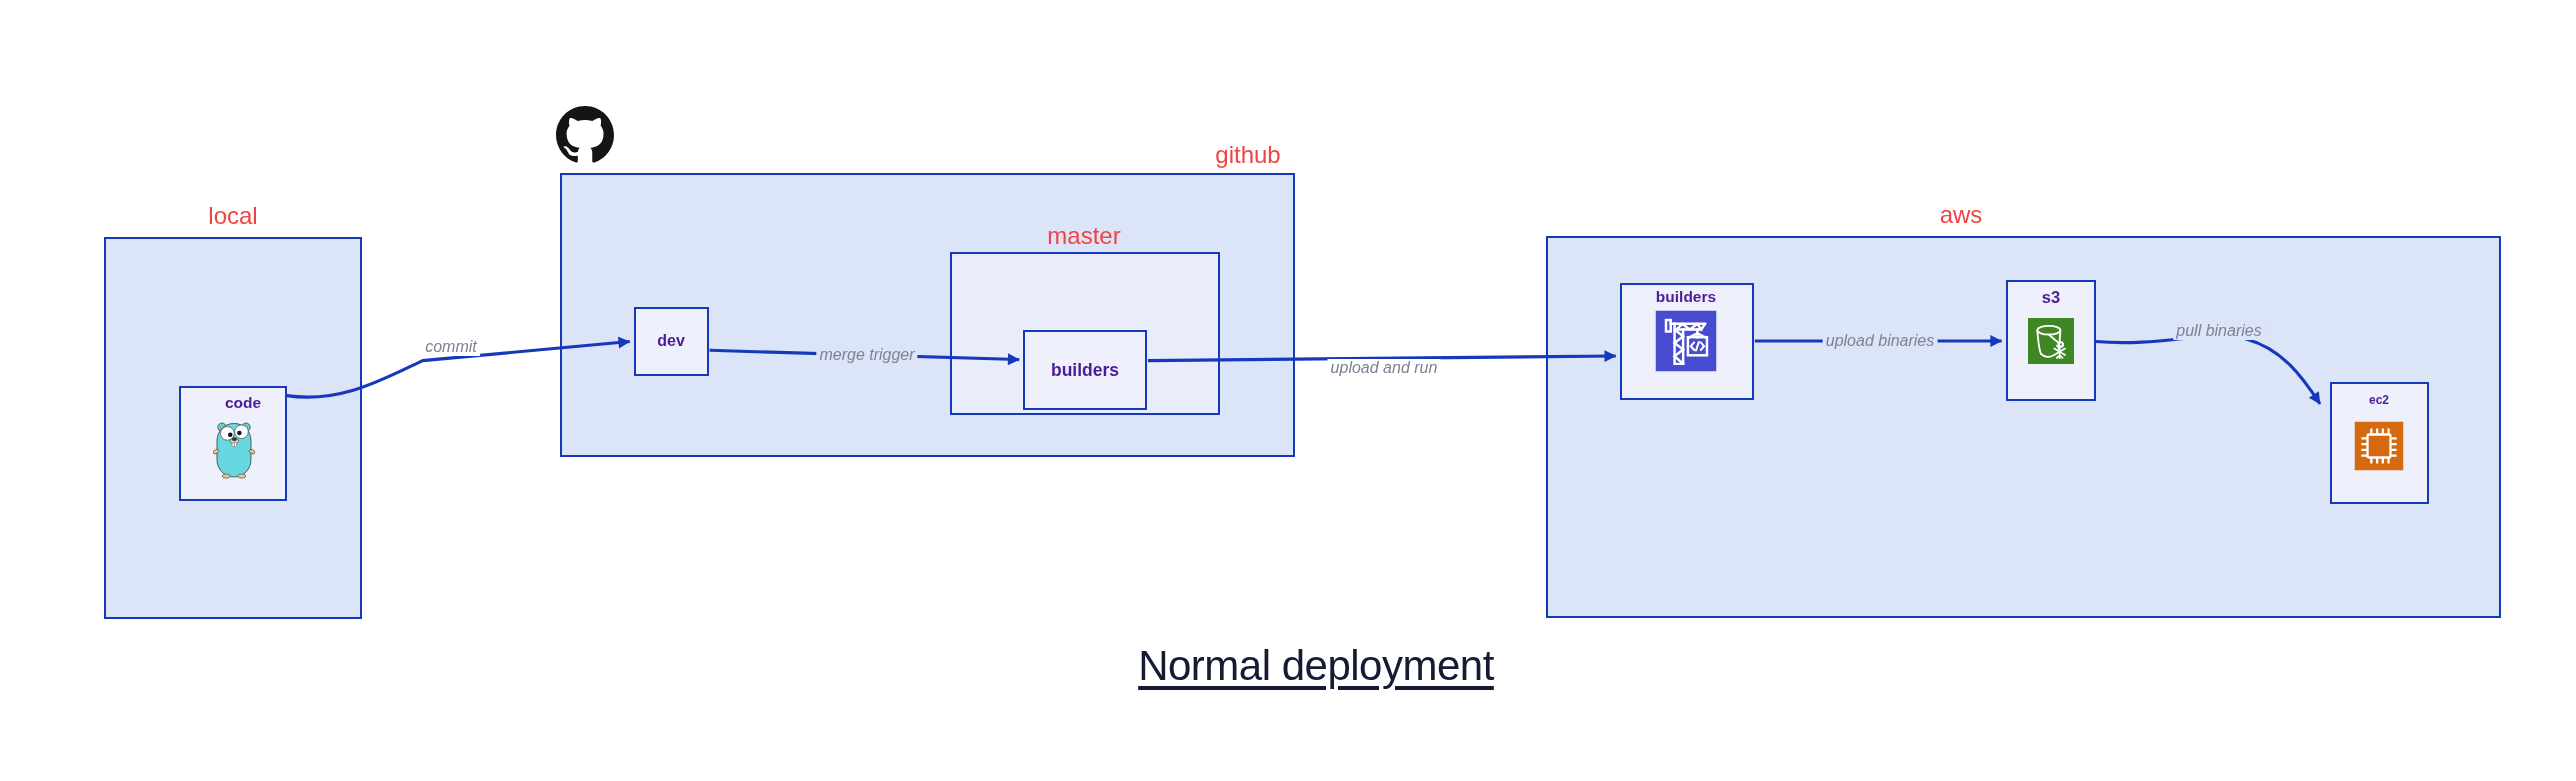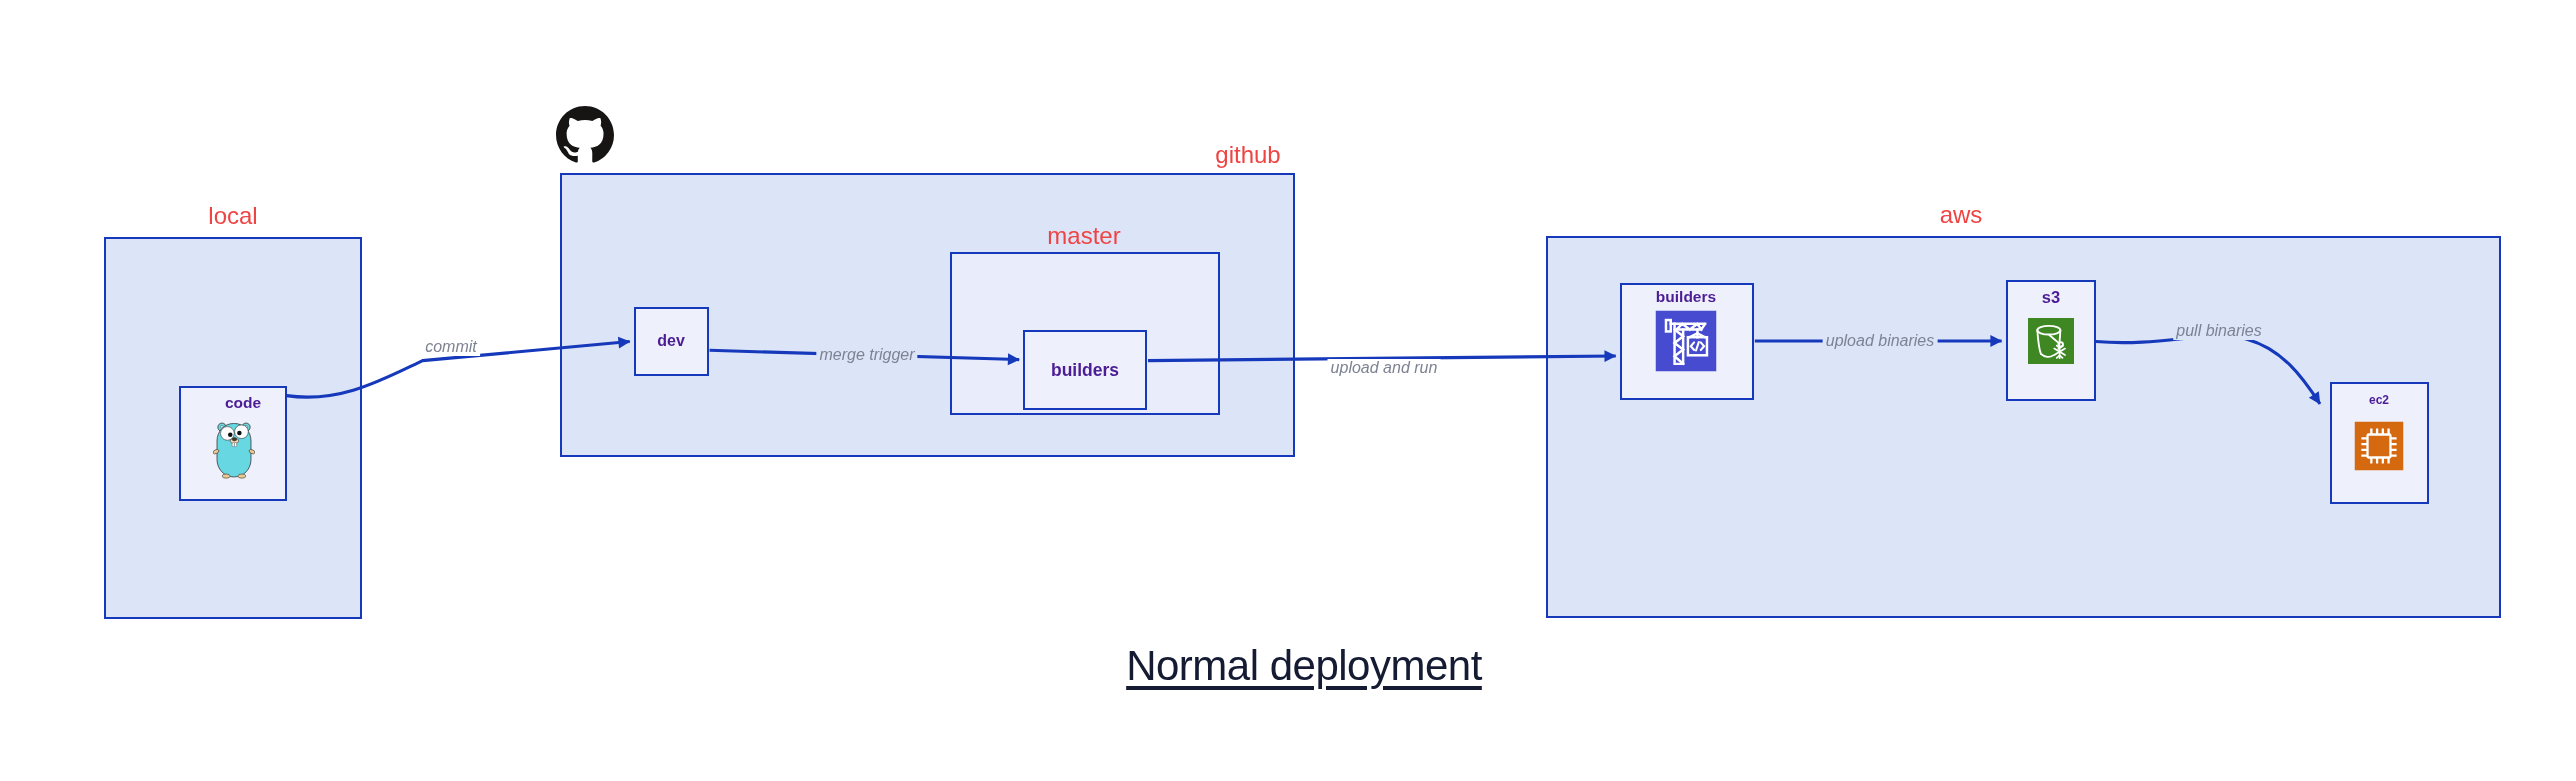--- a/index.html
+++ b/index.html
@@ -23,21 +23,21 @@
     font-style:italic;font-size:16px;color:#7d8392;white-space:nowrap;
     padding:1px 3.1px;line-height:1;z-index:8;
   }
   .bg-white{background:#ffffff;}
   .bg-fill{background:#dce4f8;}
   #edge-svg{position:absolute;left:0;top:0;z-index:7;pointer-events:none;}
   .icon-tile{position:absolute;transform:translate(-50%,-50%);display:block;}
   .title{
     position:absolute;transform:translate(-50%,-50%);
     font-size:42px;color:#141b33;letter-spacing:-0.5px;white-space:nowrap;
-    text-decoration:underline;text-decoration-thickness:3.6px;text-underline-offset:6.2px;
+    text-decoration:underline;text-decoration-thickness:3.6px;text-underline-offset:6.2px;margin-left:12px;
   }
 </style>
 </head>
 <body>
 
 <div id="canvas">
 
   <div class="container-box" style="left:104px;top:237px;width:258px;height:382px;"></div>
   <div class="container-box" style="left:560px;top:173px;width:735px;height:284px;"></div>
   <div class="container-box master" style="left:950px;top:252px;width:270px;height:163px;"></div>

